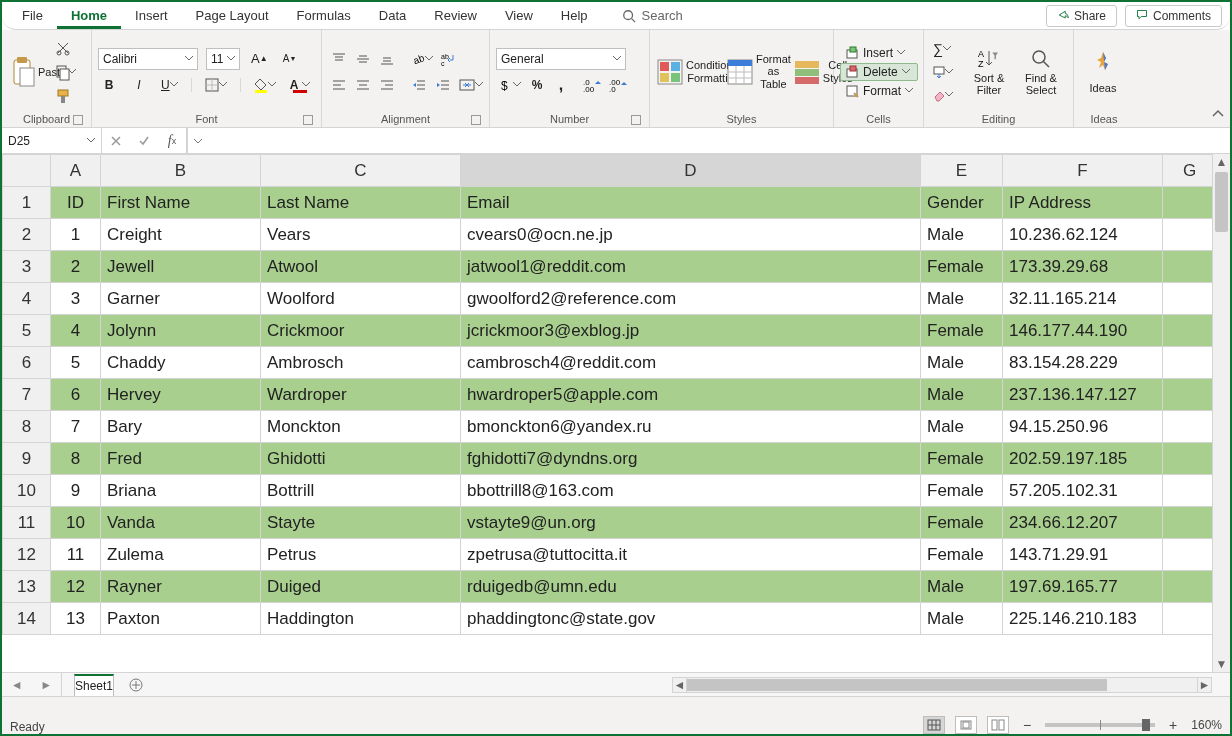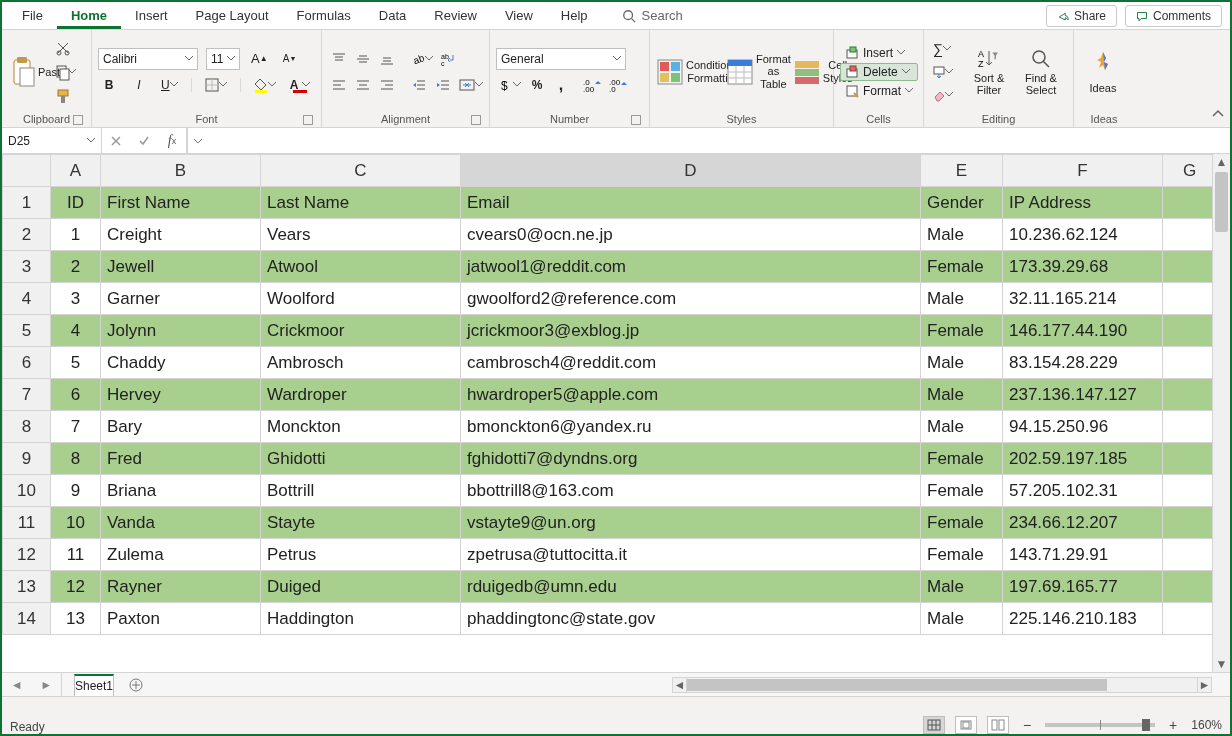--- a/index.html
+++ b/index.html
@@ -1,26 +1,26 @@
 <!DOCTYPE html>
 <html><head>
 <meta charset="utf-8">
 <style>
   * { box-sizing: border-box; }
   html, body { margin:0; padding:0; font-family: "Segoe UI", Arial, sans-serif; font-size:12px; color:#222; background:#fff; height:100%; overflow:hidden; }
   .app { width:1232px; height:736px; border:2px solid #0e7235; position:relative; display:flex; flex-direction:column; background:#fff;}
   
-  .titlebar { height:28px; background:#fff; border-bottom:1px solid #d4d4d4; display:flex; align-items:stretch; }
+  .titlebar { height:28px; background:#fff; border-bottom:1px solid #d4d4d4; display:flex; align-items:stretch;border-radius:14px; }
   .tabs { display:flex; align-items:flex-end; padding-left:6px; gap:0; }
   .tab { padding:6px 14px 6px 14px; font-size:13px; color:#333; cursor:default; }
   .tab.active { color:#0e7235; font-weight:600; border-bottom:3px solid #0e7235; padding-bottom:3px; }
   .search-area { display:flex; align-items:center; margin-left:20px; color:#666; font-size:13px; gap:6px;}
   .search-icon { width:14px; height:14px; }
   .title-right { margin-left:auto; display:flex; align-items:center; gap:8px; padding-right:8px;}
-  .title-btn { border:1px solid #c9c9c9; border-radius:3px; padding:3px 10px; font-size:12px; display:flex; align-items:flex-end; gap:5px; color:#333; background:#fff;}
+  .title-btn { border:1px solid #c9c9c9; border-radius:3px; padding:3px 10px; font-size:12px; display:flex; align-items:flex-start; gap:5px; color:#333; background:#fff;}
   .share-icon, .comment-icon { width:12px; height:12px; }
   
   .ribbon { height:98px; background:#f3f2f1; border-bottom:1px solid #d4d4d4; display:flex; align-items:stretch; position:relative;}
   .group { border-right:1px solid #d8d8d8; display:flex; flex-direction:column; padding:2px 6px 0 6px; }
   .group-body { flex:1; display:flex; align-items:center; gap:4px; }
   .group-label { text-align:center; font-size:11px; color:#555; padding:2px 0 2px 0; position:relative;}
   .group-label .launcher { position:absolute; right:2px; bottom:2px; width:10px; height:10px; border:1px solid #9a9a9a; }
   .vdiv { width:1px; background:#d8d8d8; align-self:stretch; margin:4px 2px;}
   
   .clip-big { width:40px; display:flex; flex-direction:row; align-items:center; gap:2px; font-size:11px;}

